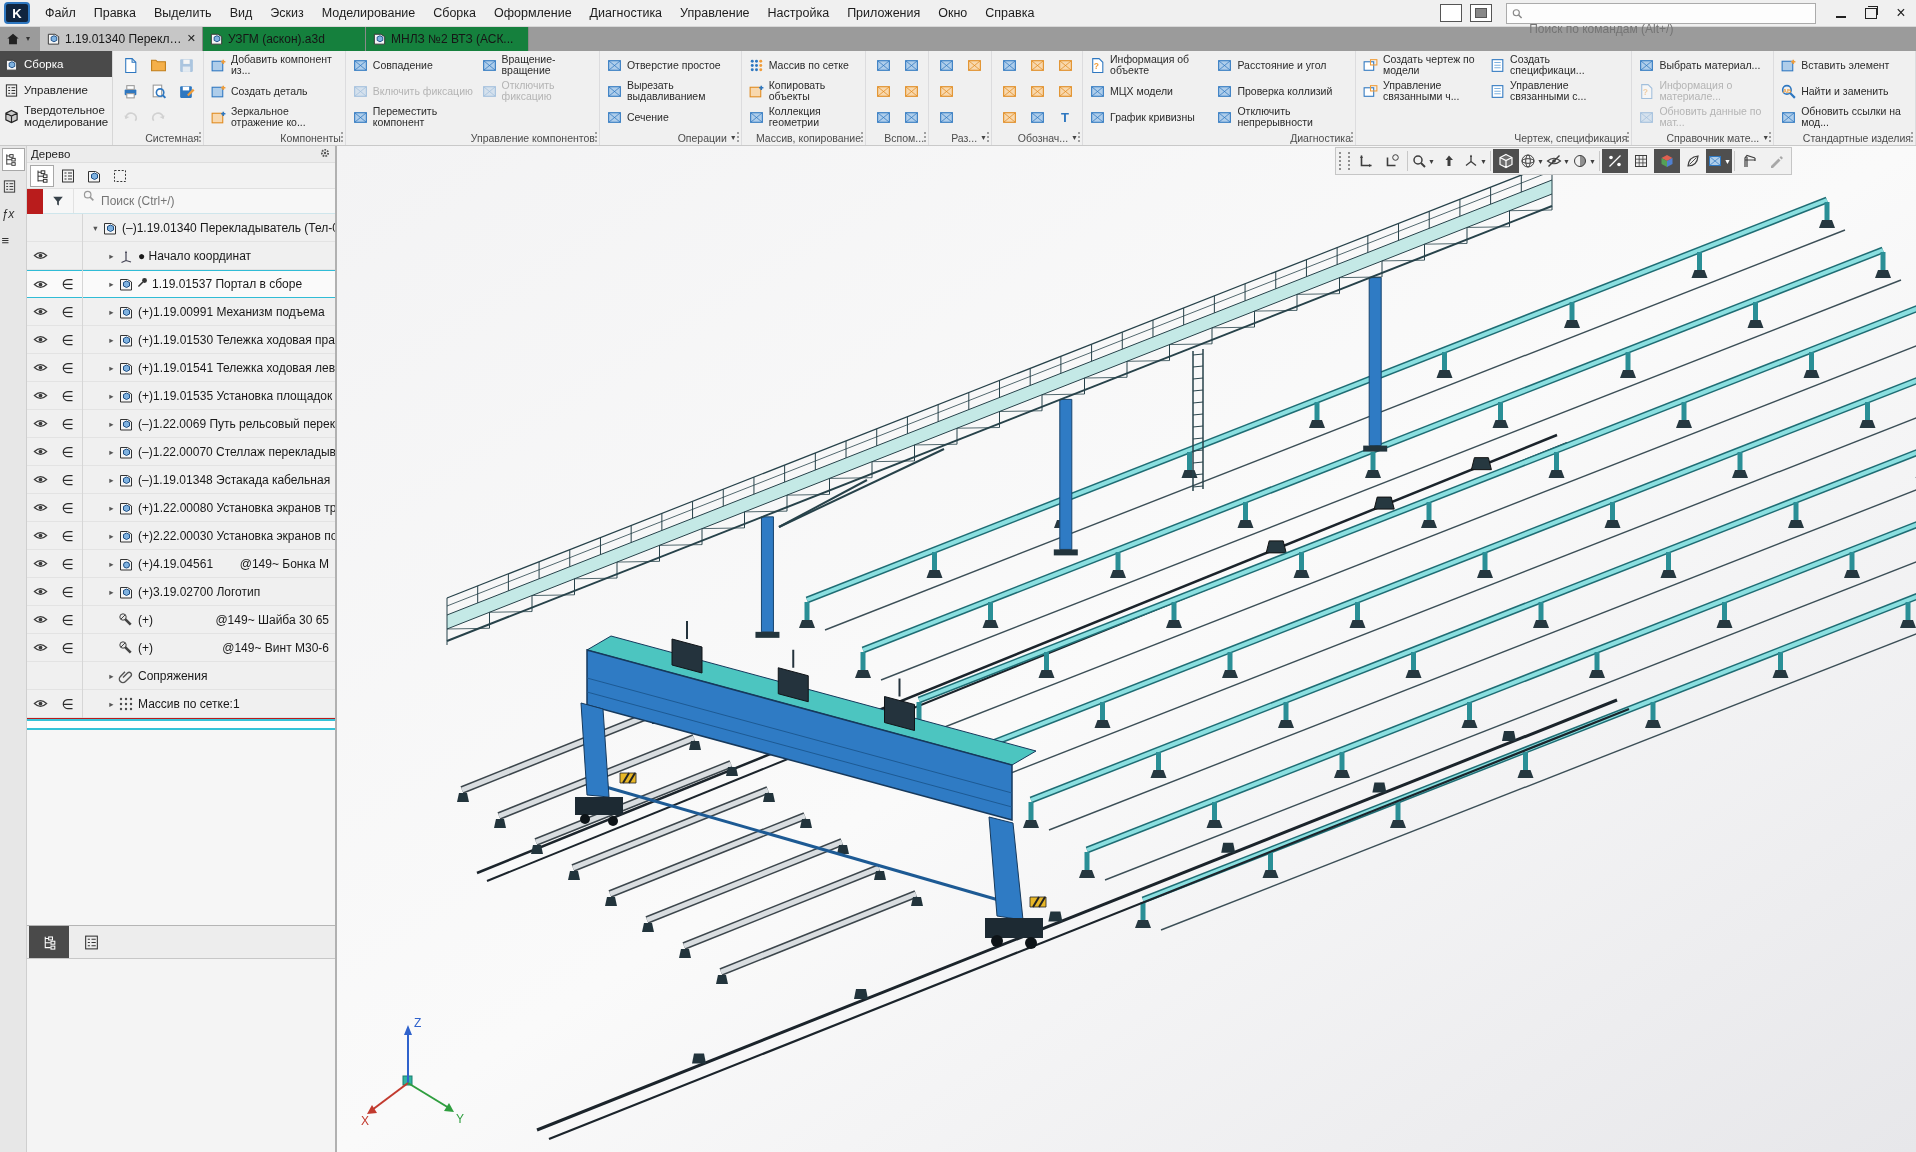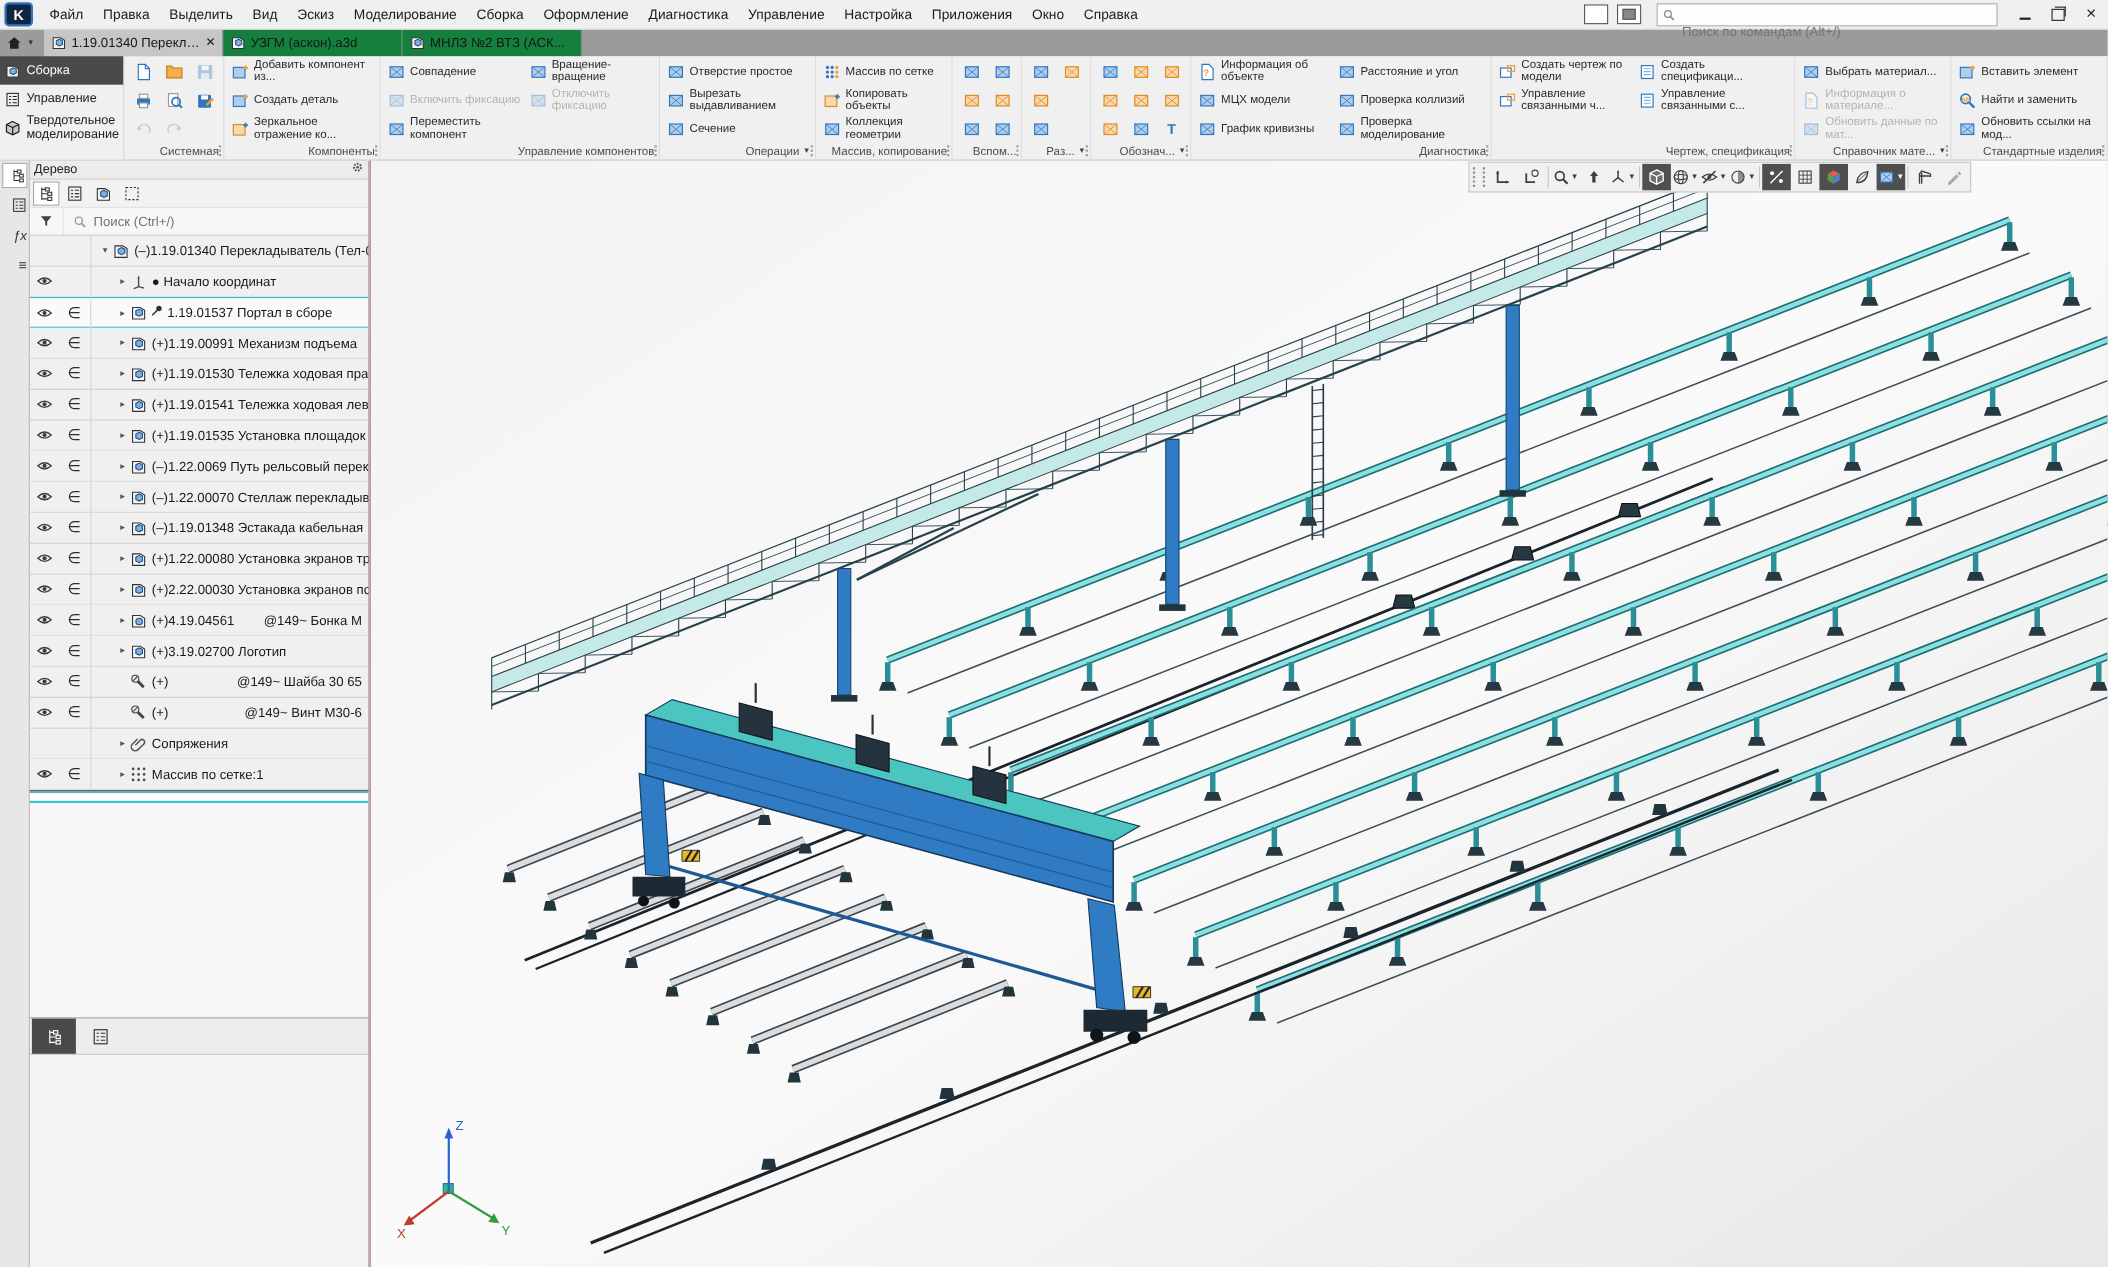--- a/index.html
+++ b/index.html
@@ -53,34 +53,34 @@
   .mini{width:26px;height:26px;display:flex;align-items:center;justify-content:center;}
   .mini svg{width:17px;height:17px;color:#2e77c0;}
   .mini.dis svg{opacity:.35;}
   .mini .tl{font-size:13px;font-weight:bold;color:#2e77c0;}
   .rlabel{height:15px;display:flex;align-items:center;justify-content:flex-end;font-size:10.5px;color:#4c4c4c;gap:3px;position:relative;}
   .rlabel:after{content:"";position:absolute;right:-2px;top:2px;height:10px;border-right:2px dotted #a0a0a0;}
   .rlabel .car{font-size:7px;color:#444;}
   
   #main{position:absolute;left:0;top:145px;width:1916px;height:1007px;}
   #strip{position:absolute;left:0;top:0;width:27px;height:1007px;background:#e7e7e7;border-right:1px solid #cfcfcf;box-sizing:border-box;}
-  .sico{width:23px;height:23px;margin:3px auto 4px auto;display:flex;align-items:center;justify-content:flex-end;color:#333;font-size:13px;}
+  .sico{width:23px;height:23px;margin:3px auto 4px auto;display:flex;align-items:center;justify-content:flex-start;color:#333;font-size:13px;}
   .sico svg{width:15px;height:15px;}
   .sico.on{background:#fff;border:1px solid #a8a8a8;box-sizing:border-box;}
   .sico .fx{font-style:italic;font-size:12px;}
   
   #treepanel{position:absolute;left:27px;top:0;width:310px;height:1007px;background:#b91c1c;border-right:2px solid #b1b1b1;box-sizing:border-box;}
   #treehead{height:17px;background:#ececec;display:flex;align-items:center;padding:0 4px;font-size:11.5px;color:#222;border-bottom:1px solid #dedede;}
   #treehead svg{width:12px;height:12px;color:#555;}
   #treehead .sp{flex:1}
   #treetools{height:25px;display:flex;align-items:center;gap:2px;padding:0 3px;border-bottom:1px solid #e0e0e0;background:#f2f2f2;}
   .ttool{width:24px;height:22px;display:flex;align-items:center;justify-content:center;color:#333;}
   .ttool svg{width:16px;height:16px;}
   .ttool.on{background:#fff;border:1px solid #a8a8a8;box-sizing:border-box;}
-  #treesearch{height:24px;display:flex;align-items:center;border-bottom:1px solid #cfe6ec;background:#f7f7f7;}
+  #treesearch{height:24px;display:flex;border-bottom:1px solid #cfe6ec;background:#f7f7f7;margin-left:16px;}
   #filterbox{width:30px;height:100%;display:flex;align-items:center;justify-content:center;color:#38424a;border-right:1px solid #e2e2e2;}
   #filterbox svg{width:14px;height:14px;}
   #treesearch .mag{width:13px;height:13px;color:#999;margin:0 4px 0 8px;}
   #treesearch input{border:none;outline:none;background:transparent;font-size:12px;color:#444;width:200px;font-family:"Liberation Sans",sans-serif;}
   #treerows{position:relative;}
   #colline{position:absolute;left:55px;top:0;bottom:0;width:0;border-left:1px solid #d6d6d6;z-index:1;}
   .trow{height:27px;display:flex;align-items:center;border-bottom:1px solid #e3e3e3;background:#f0f0f0;position:relative;font-size:12px;color:#191919;}
   .trow.sel{background:#fafafa;border-top:1px solid #30bcd6;border-bottom:1px solid #30bcd6;height:26px;}
   .tcell{width:27px;flex:0 0 27px;display:flex;align-items:center;justify-content:center;color:#3a3a3a;}
   .tcell svg{width:15px;height:15px;}
@@ -575,21 +575,21 @@
               <rect x="2.5" y="3.5" width="11" height="9" fill="#aecdea" stroke="#2e77c0"></rect>
               <path d="M2.5 3.5l11 9M13.5 3.5l-11 9" stroke="#2e77c0" stroke-width=".7" fill="none"></path>
             </svg>
             <span class="t">Проверка коллизий</span>
           </div>
           <div class="rbtn">
             <svg viewBox="0 0 16 16">
               <rect x="2.5" y="3.5" width="11" height="9" fill="#aecdea" stroke="#2e77c0"></rect>
               <path d="M2.5 3.5l11 9M13.5 3.5l-11 9" stroke="#2e77c0" stroke-width=".7" fill="none"></path>
             </svg>
-            <span class="t">Проверка моделирование</span>
+            <span class="t">Отключить непрерывности</span>
           </div>
         </div>
         <div class="rlabel">
           <span>Диагностика</span>
         </div>
       </div>
       <div class="rgroup">
         <div class="rbtns">
           <div class="rbtn">
             <svg viewBox="0 0 16 16">

